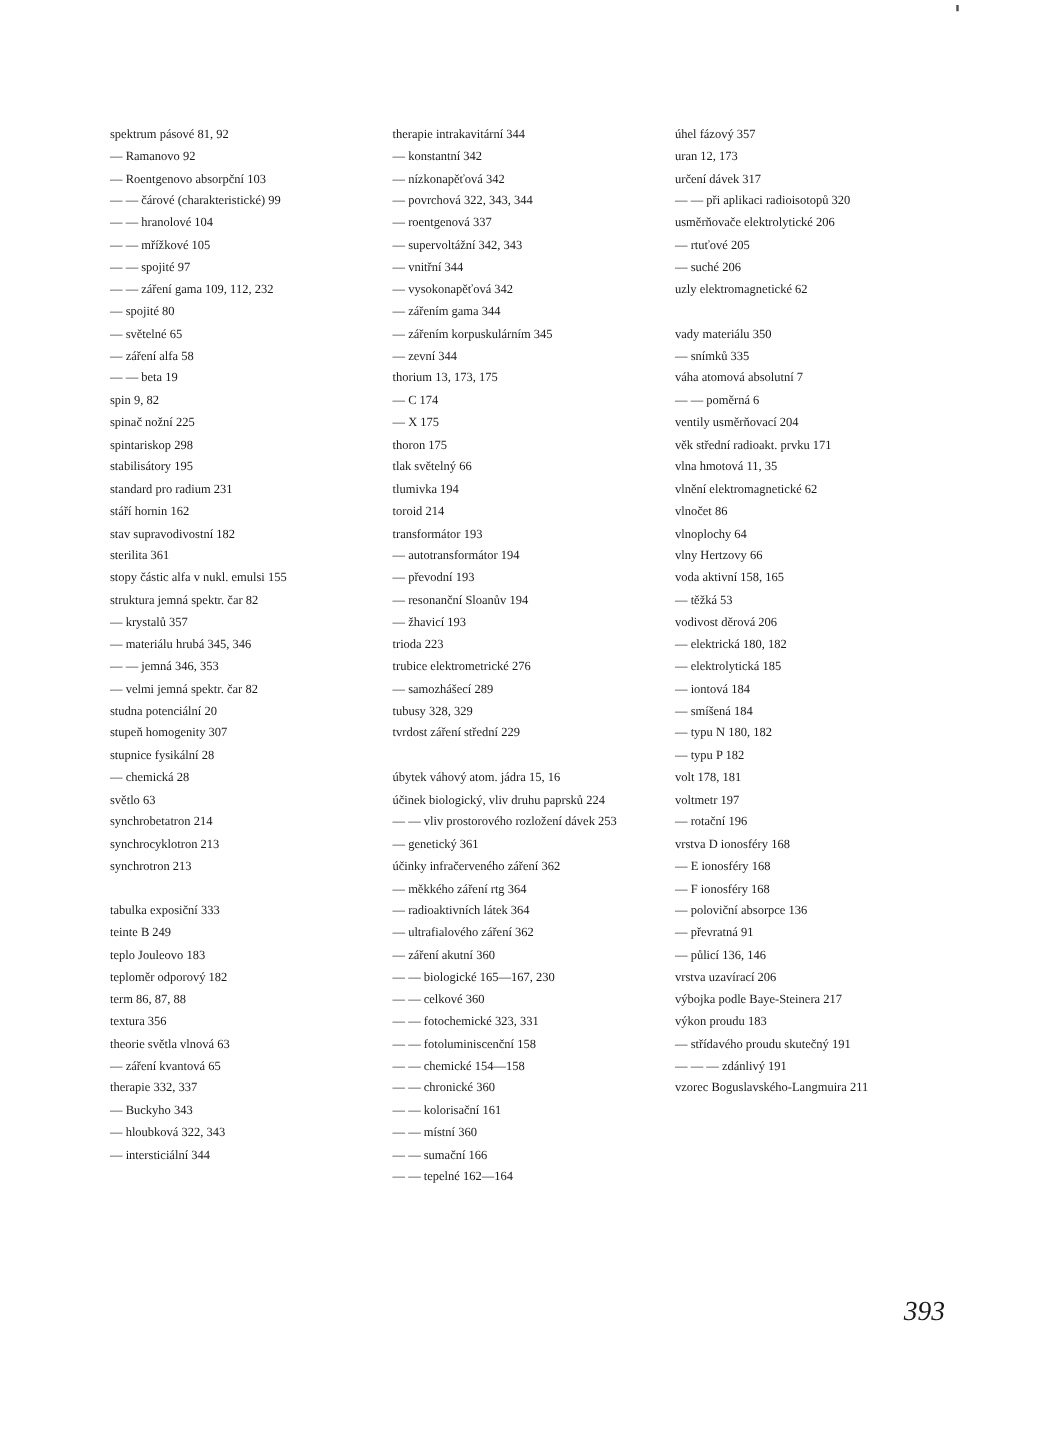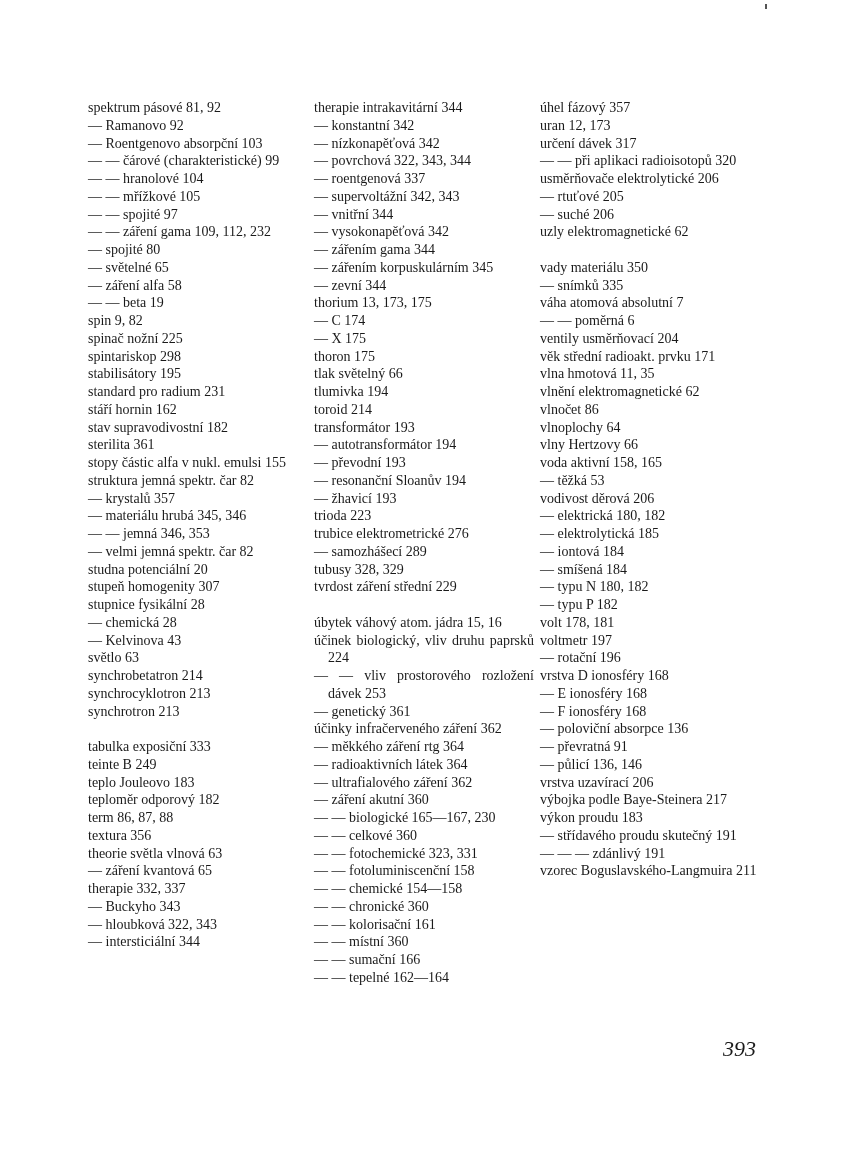--- a/index.html
+++ b/index.html
@@ -1,18 +1,18 @@
 <!DOCTYPE html>
 <html><head>
 <meta charset="utf-8">
 <style>
   html, body { margin:0; padding:0; background:#fff; }
   body { width:847px; height:1158px; position:relative; overflow:hidden;
          font-family:"DejaVu Serif","Liberation Serif",serif; color:#1a1a1a; }
-  .col { position:absolute; top:99px; width:222px; font-size:14px; line-height:17.75px;
+  .col { position:absolute; top:99px; width:222px; font-size:10px; line-height:17.75px;
          font-family:"Liberation Serif","DejaVu Serif",serif; }
   #col1 { left:88px; }
   #col2 { left:314px; width:220px; }
   #col3 { left:540px; width:222px; }
   .entry { padding-left:14px; text-indent:-14px; text-align:justify; text-align-last:left; }
   .gap { height:17.75px; }
   .pageno { position:absolute; left:723px; top:1036px; font-size:22px; font-style:italic;
             font-family:"Liberation Serif","DejaVu Serif",serif; }
   .speck { position:absolute; left:765px; top:4px; width:2px; height:5px; background:#555; }
 </style>
@@ -43,21 +43,20 @@
     <div class="entry">stopy částic alfa v nukl. emulsi 155</div>
     <div class="entry">struktura jemná spektr. čar 82</div>
     <div class="entry">— krystalů 357</div>
     <div class="entry">— materiálu hrubá 345, 346</div>
     <div class="entry">— — jemná 346, 353</div>
     <div class="entry">— velmi jemná spektr. čar 82</div>
     <div class="entry">studna potenciální 20</div>
     <div class="entry">stupeň homogenity 307</div>
     <div class="entry">stupnice fysikální 28</div>
     <div class="entry">— chemická 28</div>
-    <div class="entry">— Kelvinova 43</div>
     <div class="entry">světlo 63</div>
     <div class="entry">synchrobetatron 214</div>
     <div class="entry">synchrocyklotron 213</div>
     <div class="entry">synchrotron 213</div>
     <div class="gap"></div>
     <div class="entry">tabulka exposiční 333</div>
     <div class="entry">teinte B 249</div>
     <div class="entry">teplo Jouleovo 183</div>
     <div class="entry">teploměr odporový 182</div>
     <div class="entry">term 86, 87, 88</div>

